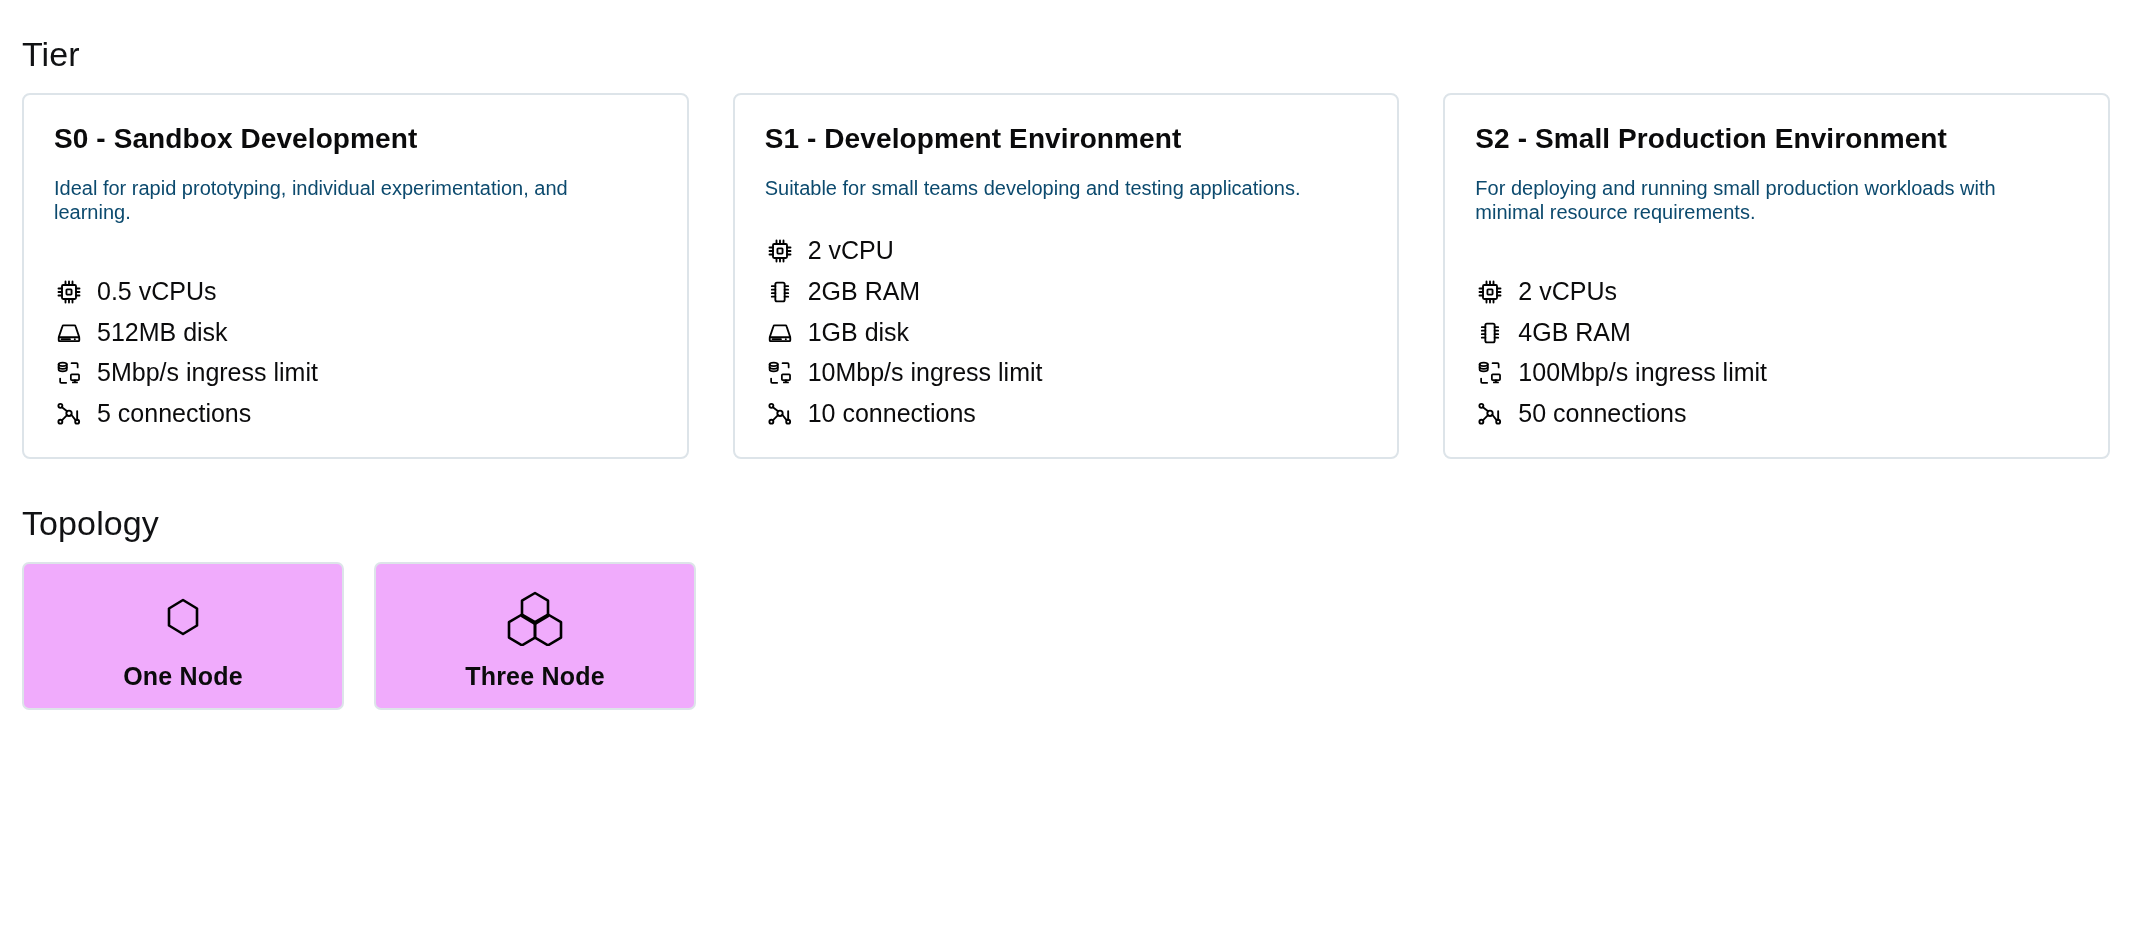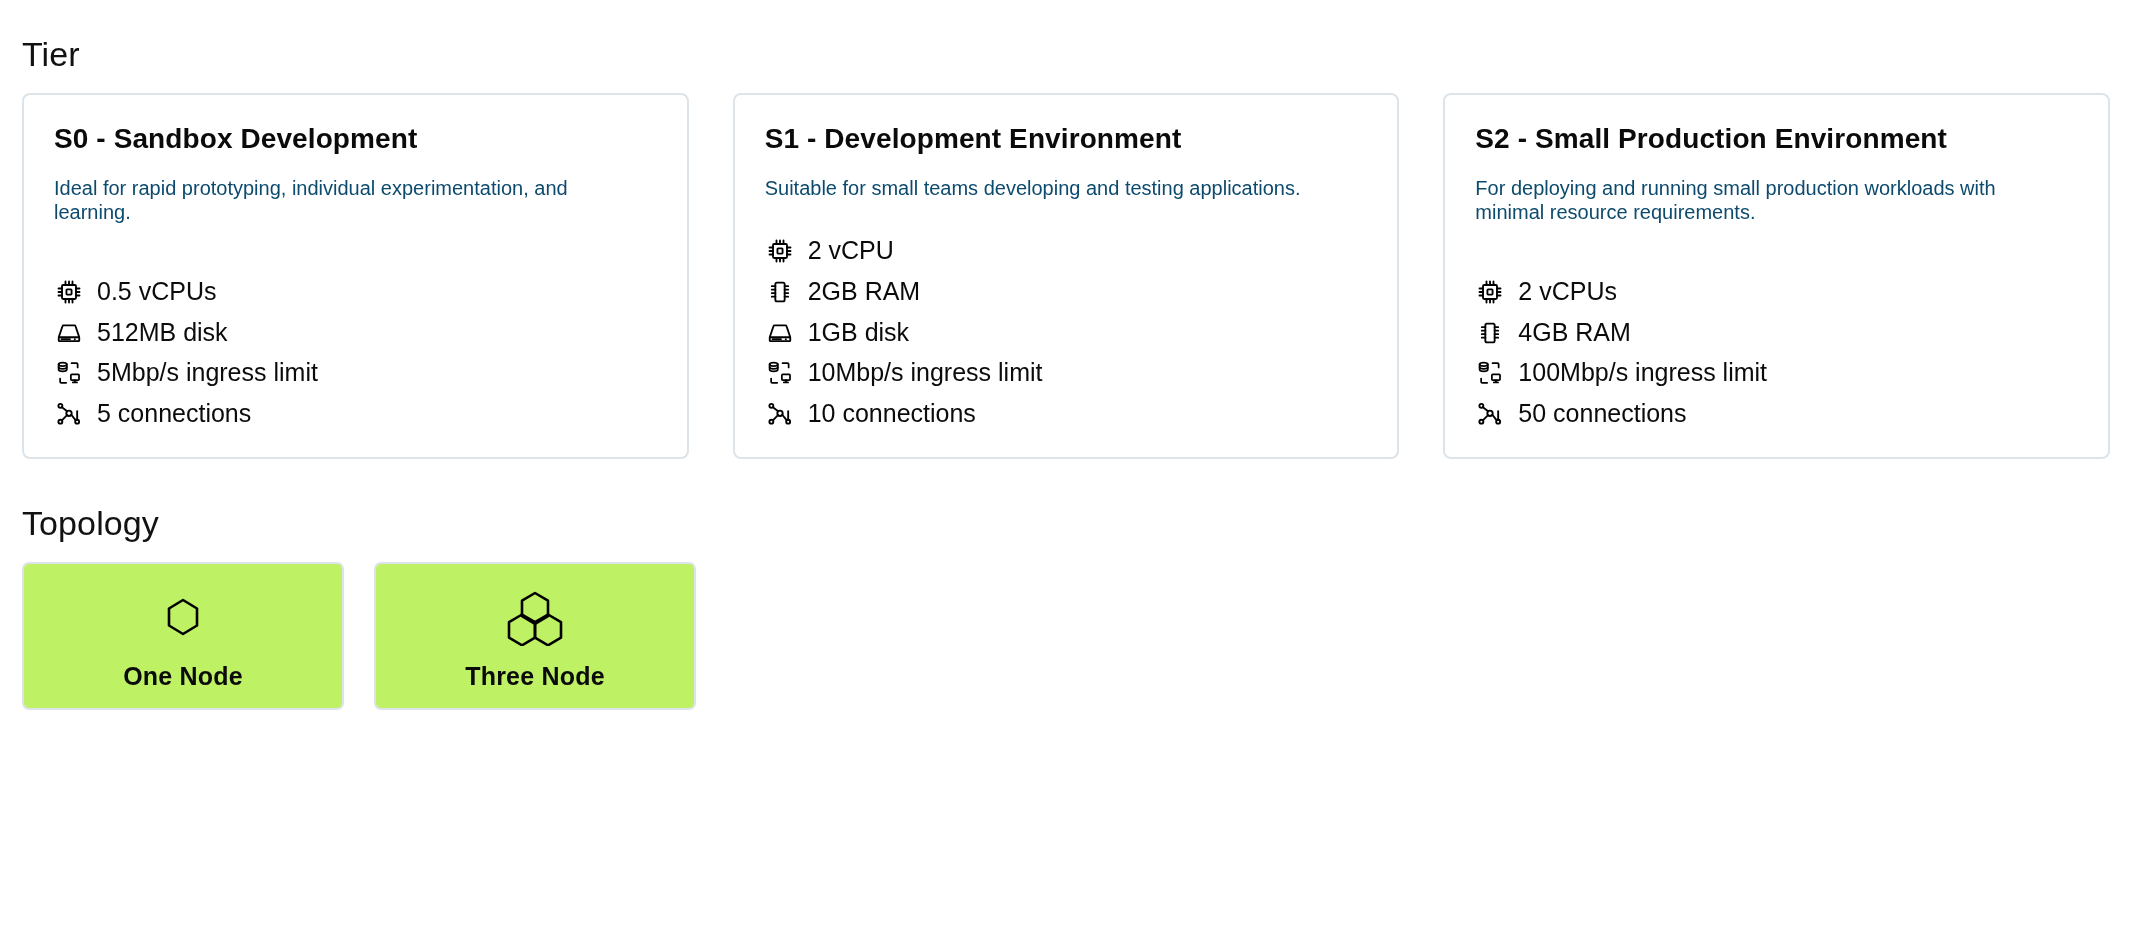--- a/index.html
+++ b/index.html
@@ -92,21 +92,21 @@
 
   
   .topology-block { margin-top: 44px; }
   .topology-row {
     display: flex;
     gap: 30px;
   }
   .topo-card {
     width: 322px;
     height: 148px;
-    background: #bef264;
+    background: #f0abfc;
     border: 2px solid #dde4e9;
     border-radius: 7px;
     display: flex;
     flex-direction: column;
     align-items: center;
     justify-content: flex-start;
     padding-top: 26px;
   }
   .topo-icon {
     height: 56px;

